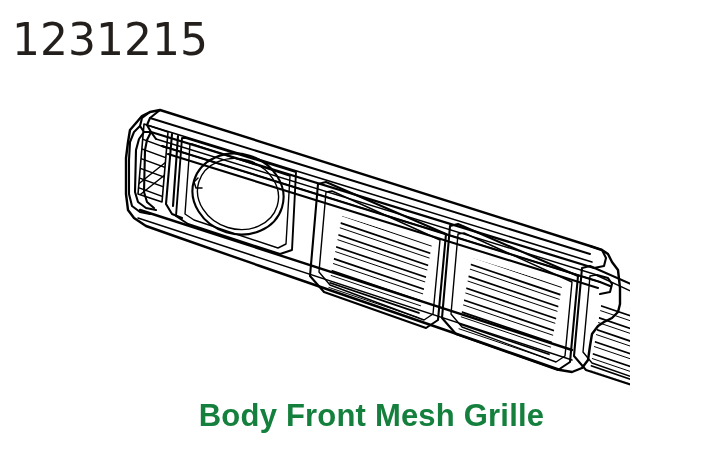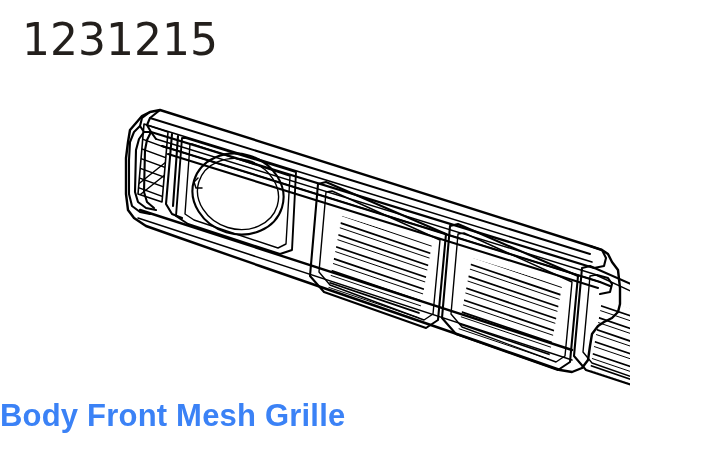--- a/index.html
+++ b/index.html
@@ -18,43 +18,44 @@
   }
   #sheet {
     position: absolute;
     left: 0; top: 0;
     width: 716px;
     height: 468px;
     background: #ffffff;
   }
   #part-number {
     position: absolute;
-    left: 22px;
+    left: 12px;
     top: 18px;
     font-family: "DejaVu Sans", sans-serif;
     font-size: 44px;
     line-height: 1;
     font-weight: 400;
     letter-spacing: 0px;
     color: #231f1c;
     white-space: nowrap;
     text-align: right;
   }
   #caption {
     position: absolute;
     left: 0;
     right: 0;
     top: 398px;
-    text-align: left;
+    text-align: center;
     font-family: "Liberation Sans", sans-serif;
     font-size: 31px;
     font-weight: bold;
     letter-spacing: 0.2px;
-    color: #3b82f6;
+    color: #15803d;
     white-space: nowrap;
+    padding-left: 27px;
   }
   #illustration {
     position: absolute;
     left: 120px;
     top: 98px;
     width: 510px;
     height: 288px;
   }
   #illustration svg {
     display: block;

